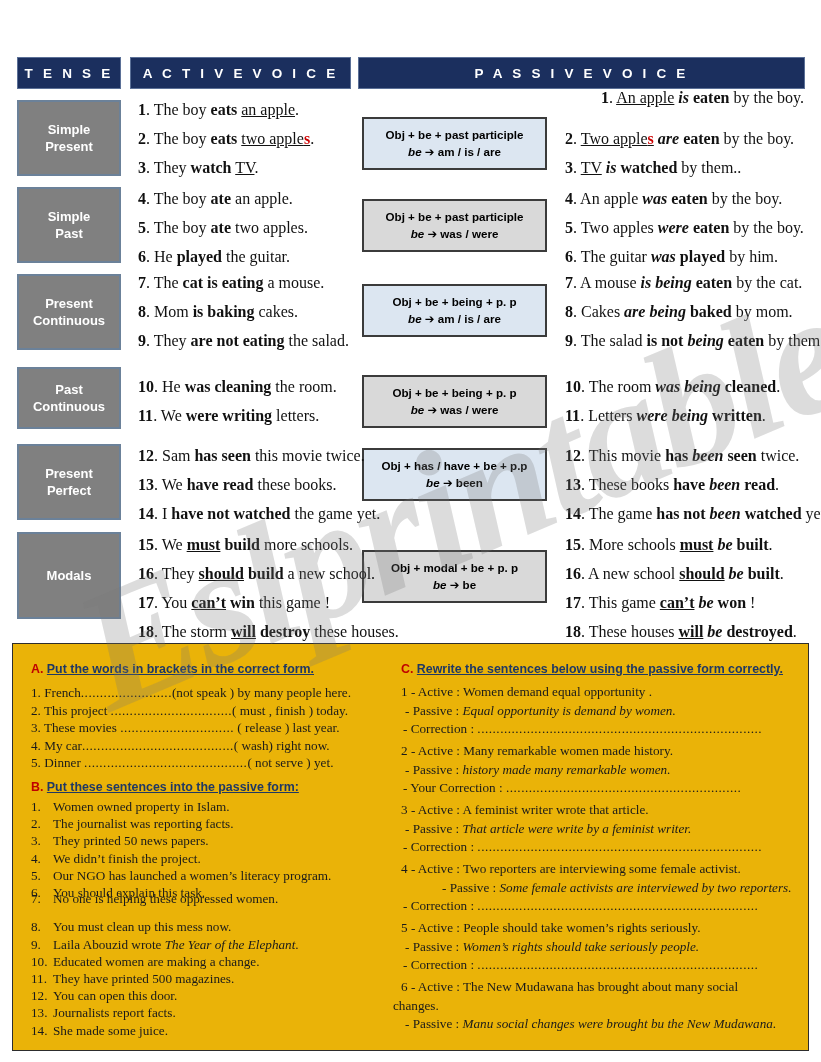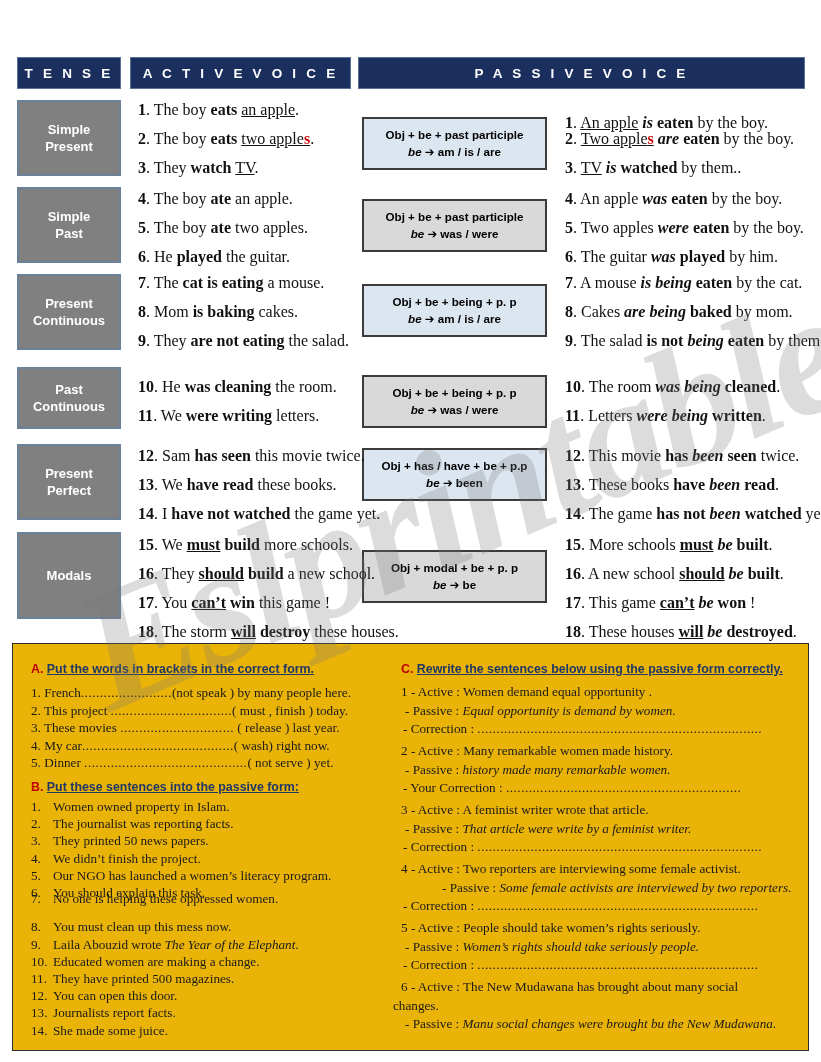--- a/index.html
+++ b/index.html
@@ -141,21 +141,21 @@
 
   <div id="table-body">
       <div class="tense-cell" style="top:100px;height:76px;">Simple<br>Present</div>
       <div class="formula blue" style="top:117px;">
         <div>Obj + be + past participle</div>
         <div class="ln2"><em>be</em> <span class="arrow">➔</span>  am / is / are</div>
       </div>
       <div class="sent col-active" style="top:101px;"><span class="num">1</span>. The boy  <b>eats</b> <u>an apple</u>.</div>
       <div class="sent col-active" style="top:130px;"><span class="num">2</span>. The boy  <b>eats</b> <u>two apple<span class="redS">s</span></u>.</div>
       <div class="sent col-active" style="top:159px;"><span class="num">3</span>. They <b>watch</b>  <u>TV</u>.</div>
-      <div class="sent col-passive" style="top:114px;"><span class="num">1</span>. <u>An apple</u> <i>is</i> <b>eaten</b> by the boy.</div>
+      <div class="sent col-passive" style="top:89px;margin-left:36px;"><span class="num">1</span>. <u>An apple</u> <i>is</i> <b>eaten</b> by the boy.</div>
       <div class="sent col-passive" style="top:130px;"><span class="num">2</span>. <u>Two apple<span class="redS">s</span></u> <i>are</i> <b>eaten</b> by the boy.</div>
       <div class="sent col-passive" style="top:159px;"><span class="num">3</span>. <u>TV</u> <i>is</i> <b>watched</b> by them..</div>
       <div class="tense-cell" style="top:187px;height:76px;">Simple<br>Past</div>
       <div class="formula grey" style="top:199px;">
         <div>Obj + be + past participle</div>
         <div class="ln2"><em>be</em> <span class="arrow">➔</span>  was / were</div>
       </div>
       <div class="sent col-active" style="top:190px;"><span class="num">4</span>. The boy  <b>ate</b> an apple.</div>
       <div class="sent col-active" style="top:219px;"><span class="num">5</span>. The boy <b>ate</b> two apples.</div>
       <div class="sent col-active" style="top:248px;"><span class="num">6</span>. He  <b>played</b> the guitar.</div>

